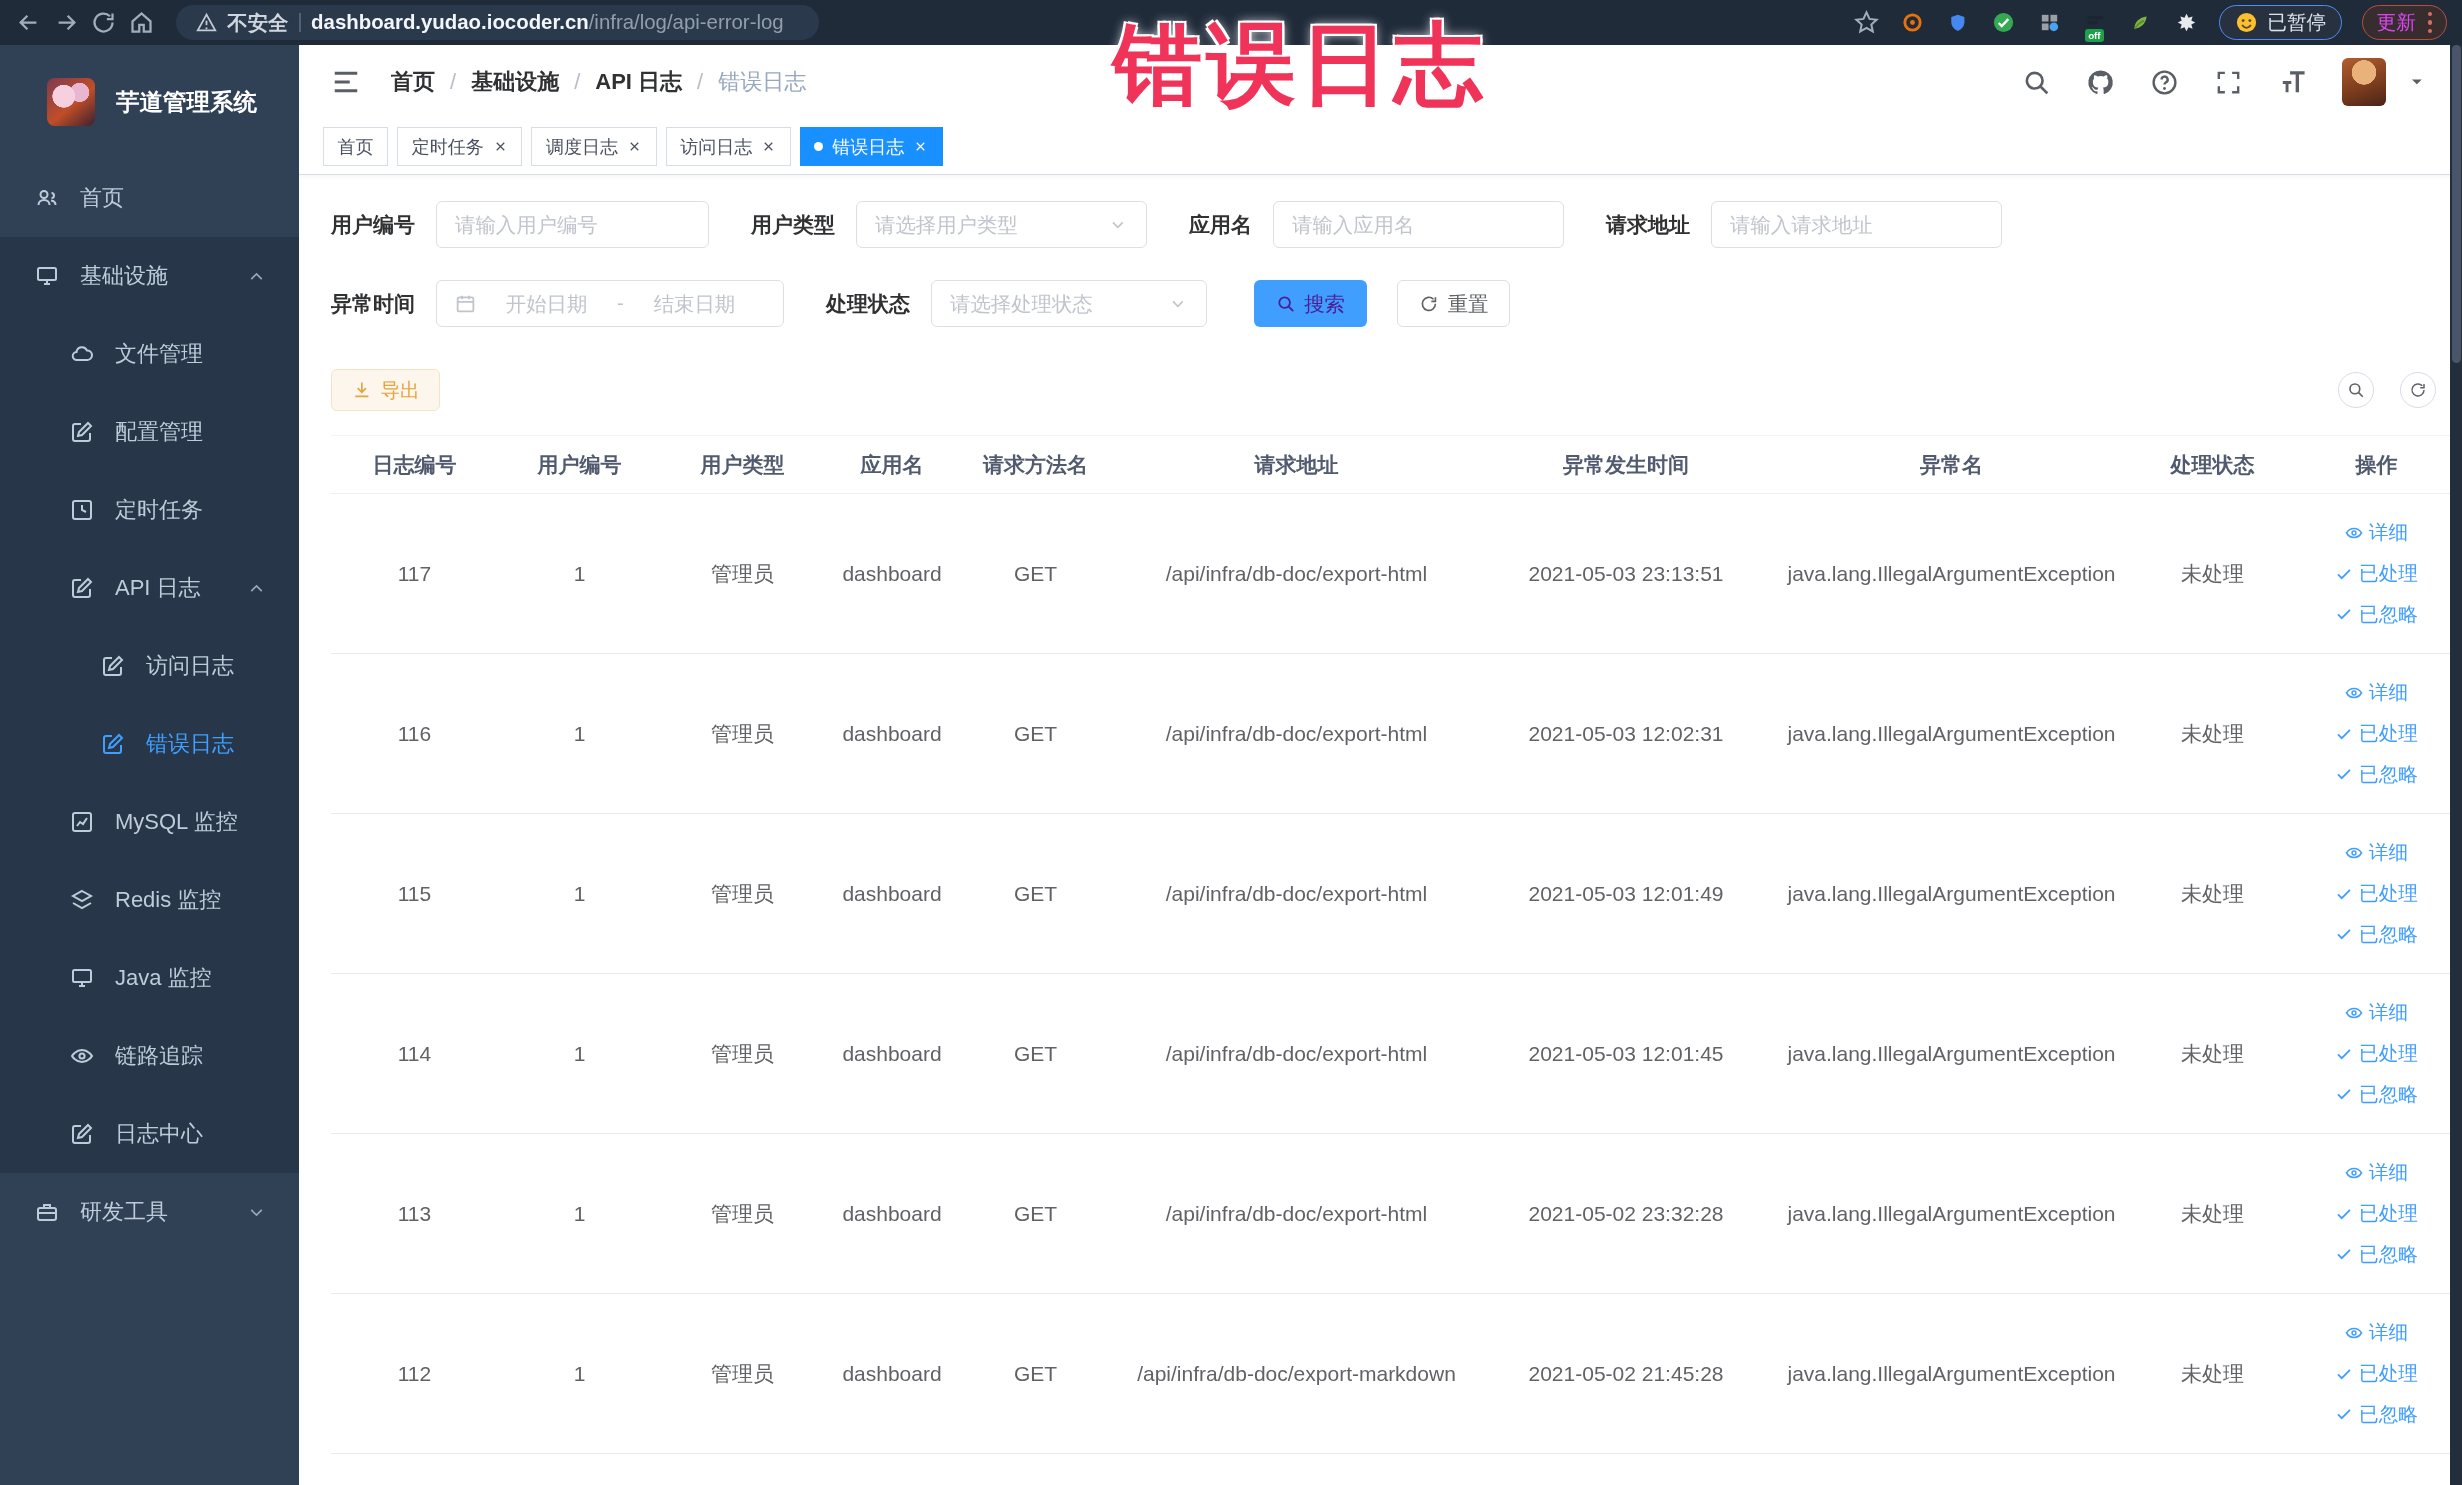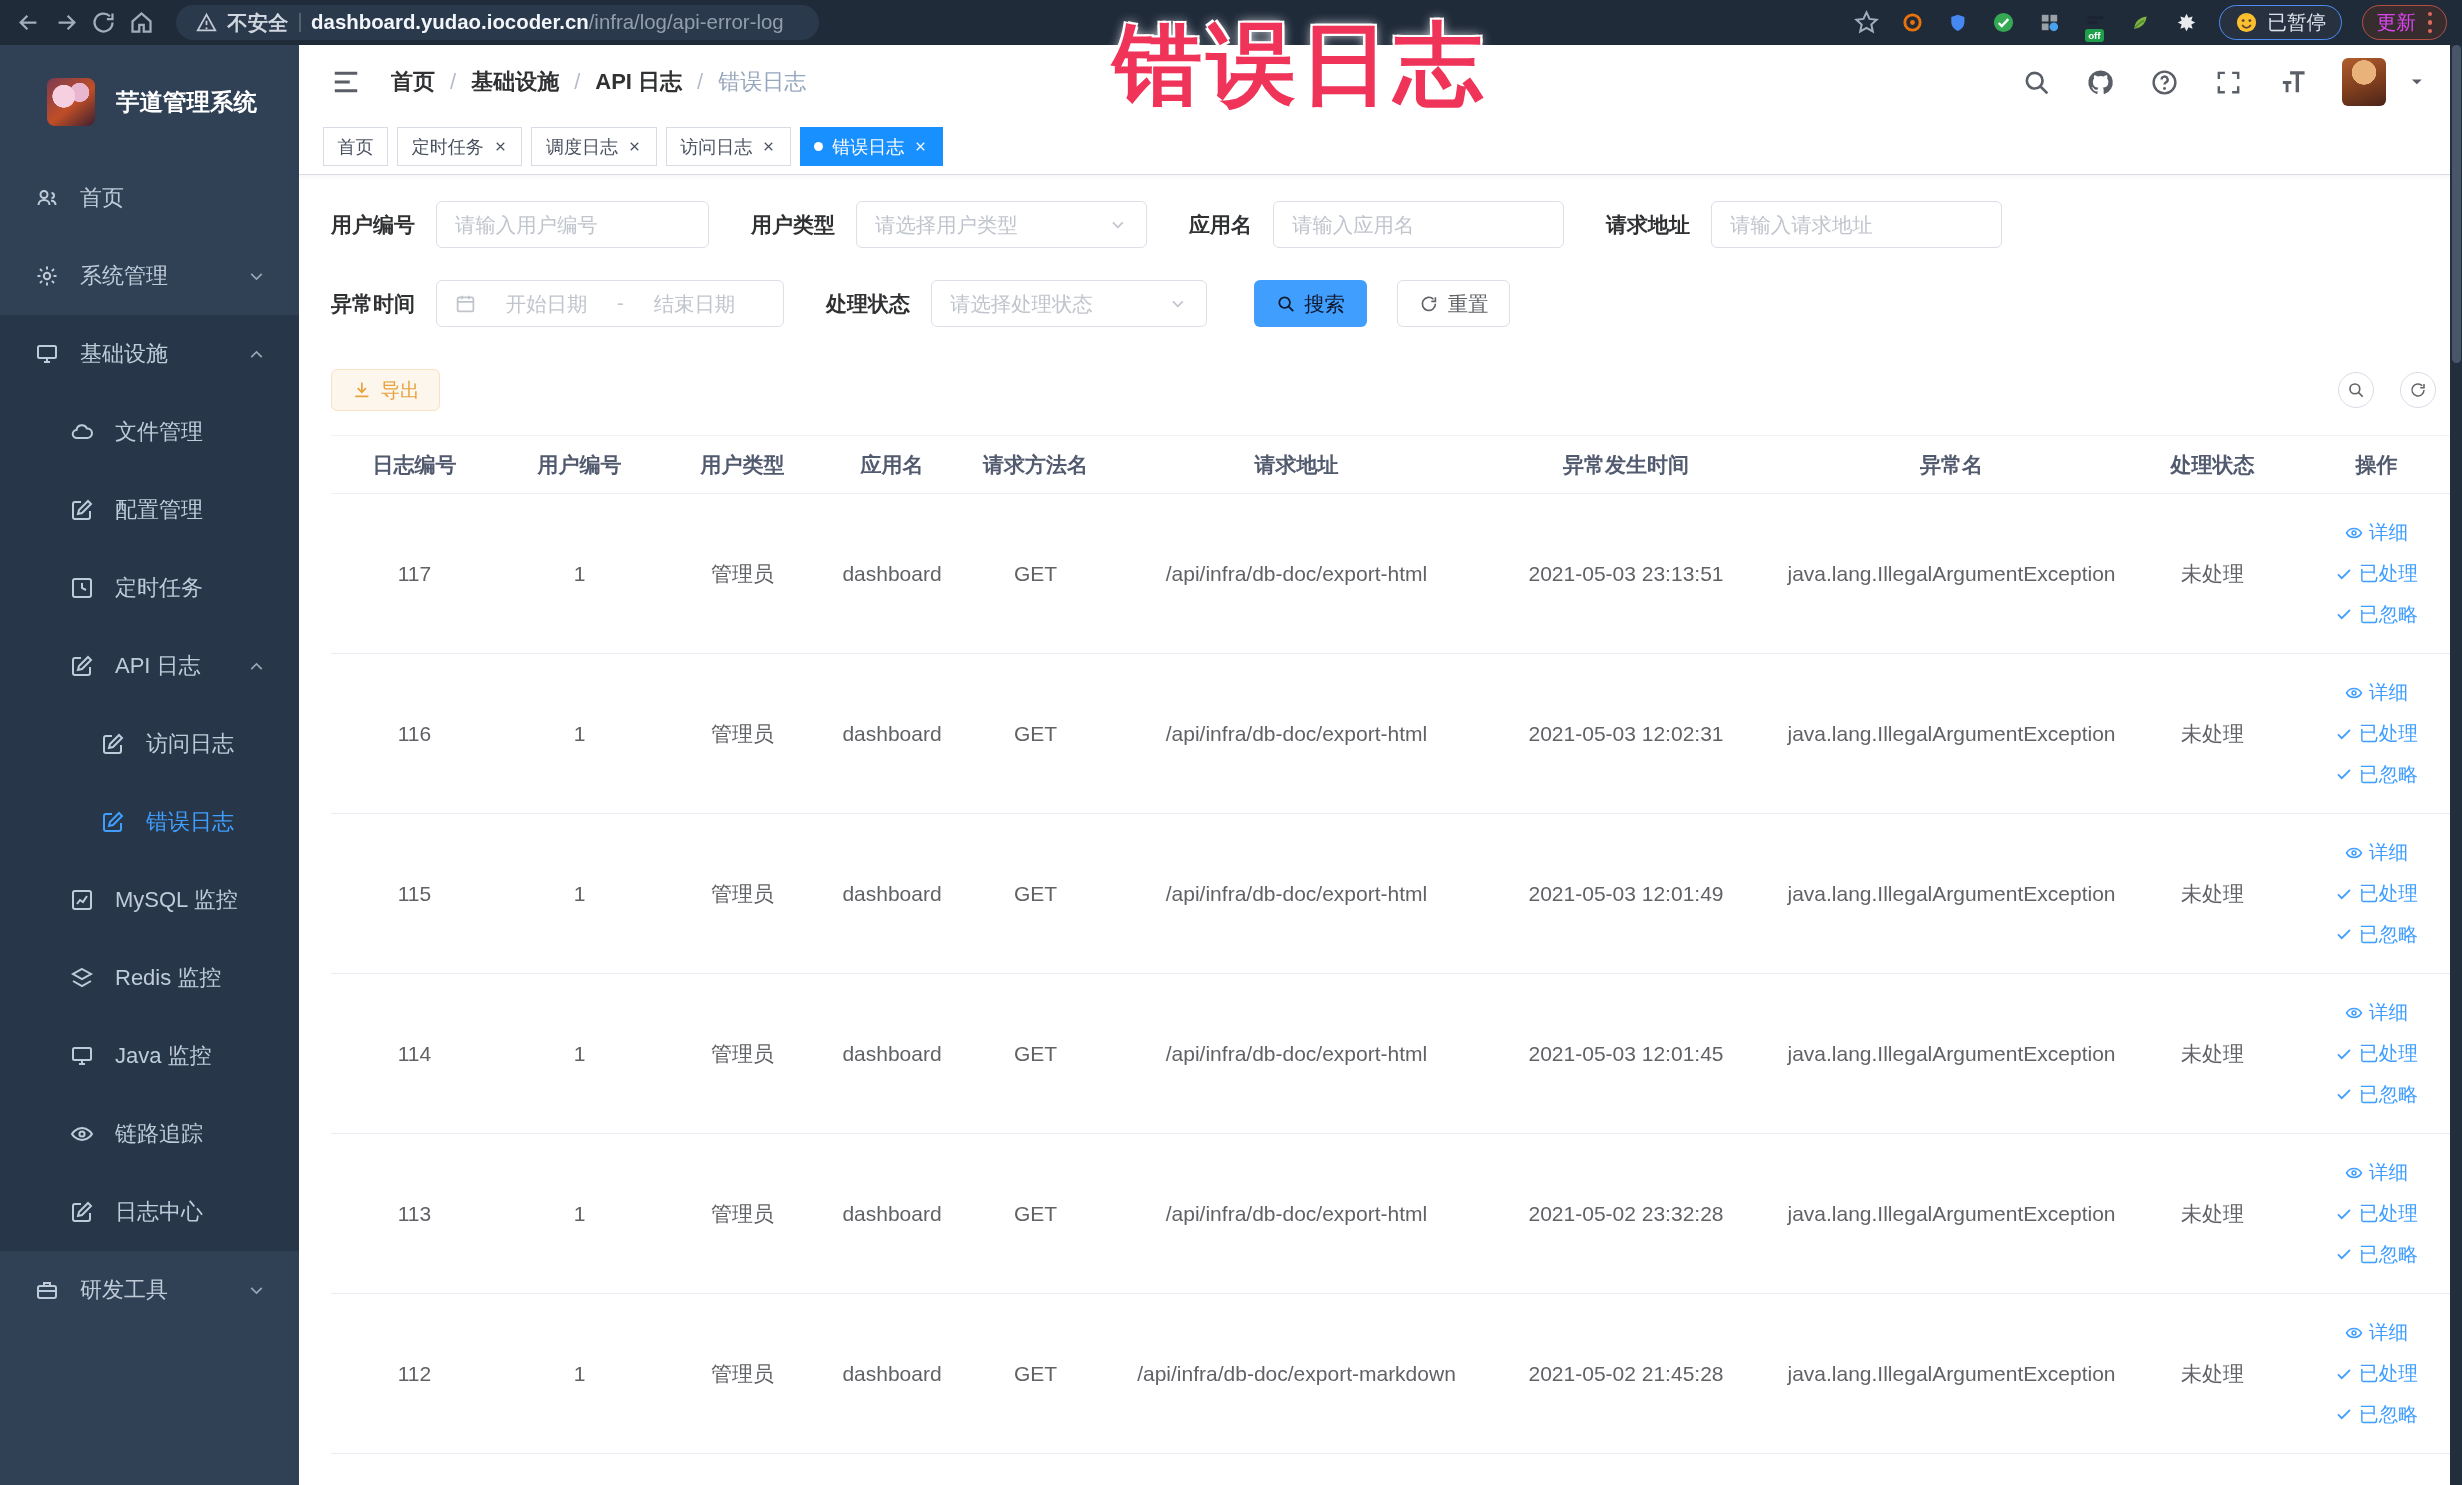--- a/index.html
+++ b/index.html
@@ -75,21 +75,21 @@
   .flabel { font-size:21px; font-weight:700; color:#303133; margin-right:21px; white-space:nowrap; }
   .fbox { height:47px; border:1.5px solid #dcdfe6; border-radius:6px; background:#fff; display:flex; align-items:center; padding:0 18px; font-size:20.4px; color:#c0c4cc; margin-right:42px; }
   .fbox .ph { color:#c0c4cc; }
   .fbox .sel-chev { width:19.7px; height:19.7px; color:#c0c4cc; margin-left:auto; }
   .w-input { width:273px; }
   .w-select { width:291px; }
   .w-date { width:348px; margin-right:42px; }
   .cal-ic { width:21px; height:21px; color:#c0c4cc; flex:0 0 auto; }
   .date-seg { flex:1; text-align:center; }
   .btn { height:47px; border-radius:6px; font-size:20.4px; display:inline-flex; align-items:center; gap:9px; padding:0 21px; cursor:pointer; border:1.5px solid transparent; }
-  .btn-primary { background:#409eff; color:#0f172a; margin-left:4.5px; }
+  .btn-primary { background:#409eff; color:#4c1d95; margin-left:4.5px; }
   .btn-plain { background:#fff; color:#606266; border-color:#dcdfe6; margin-left:30px; }
   .bic { width:19.7px; height:19.7px; }
 
   .toolbar { margin-top:42px; display:flex; align-items:center; }
   .btn-export { height:42px; border-radius:6px; background:#fdf6ec; border:1.5px solid #f7e3c4; color:#e6a23c; font-size:19.7px; display:inline-flex; align-items:center; gap:9px; padding:0 19.7px; cursor:pointer; }
   .tool-circles { margin-left:auto; display:flex; gap:26px; margin-right:10.6px; }
   .circle-btn { width:36px; height:36px; border-radius:50%; border:1.5px solid #d9dce6; background:#fff; color:#606266; display:flex; align-items:center; justify-content:center; cursor:pointer; }
   .circle-btn .ic { width:18px; height:18px; }
 
   table { margin-top:24px; width:2129px; border-collapse:collapse; table-layout:fixed; }
@@ -333,29 +333,20 @@
         <span class="logo-img"></span>
         <span class="logo-title">芋道管理系统</span>
       </div>
       <div class="menu">
         <div class="m-item lv1">
           <svg class="mi" viewBox="0 0 32 32" width="24" height="24">
               <use href="#i-users"></use>
             </svg>
           <span>首页</span>
         </div>
-        <div class="m-item lv1">
-          <svg class="mi" viewBox="0 0 32 32" width="24" height="24">
-              <use href="#i-gear"></use>
-            </svg>
-          <span>系统管理</span>
-          <svg class="chev" viewBox="0 0 28 28" width="21" height="21">
-              <use href="#i-chev"></use>
-            </svg>
-        </div>
         <div class="m-item lv1" style="background:#273749">
           <svg class="mi" viewBox="0 0 32 32" width="24" height="24">
               <use href="#i-monitor"></use>
             </svg>
           <span>基础设施</span>
           <svg class="chev up" viewBox="0 0 28 28" width="21" height="21">
               <use href="#i-chev"></use>
             </svg>
         </div>
         <div class="m-item lv2">

